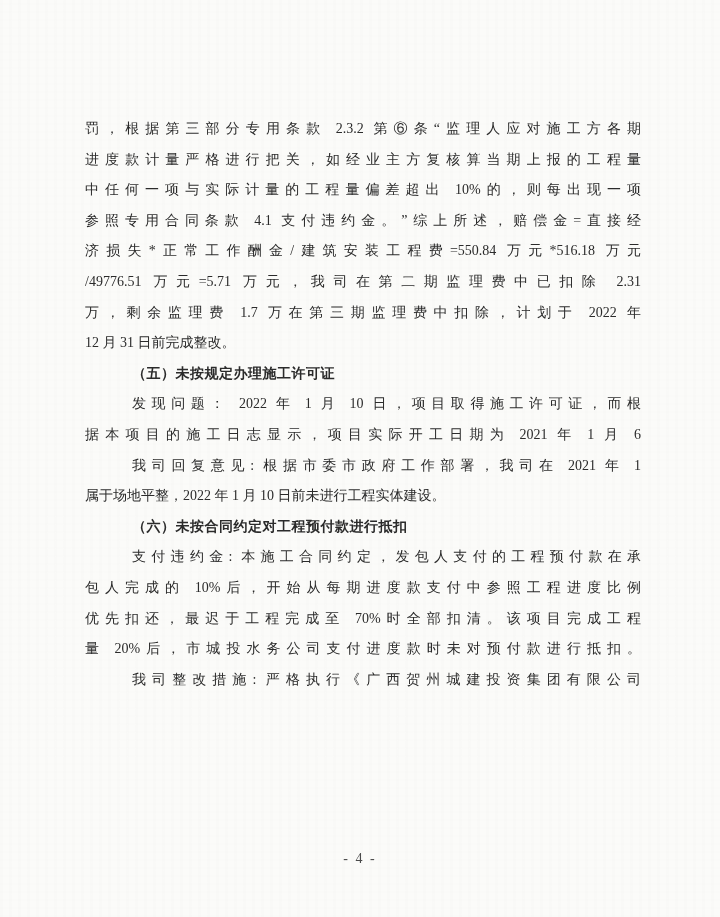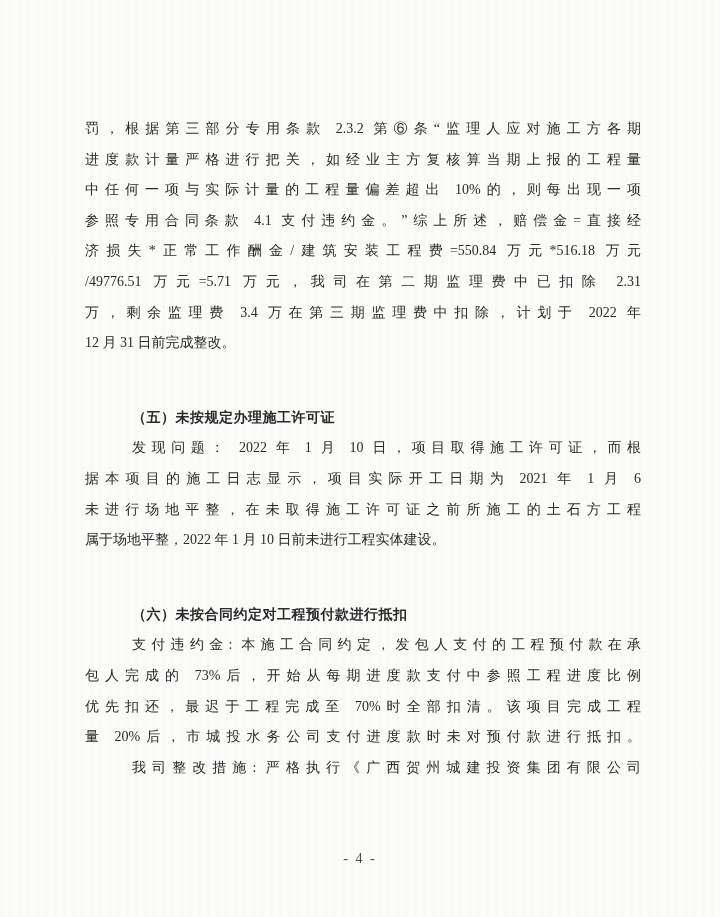--- a/index.html
+++ b/index.html
@@ -47,21 +47,20 @@
   .line.indent {
     padding-left: 47px;
     white-space: normal;
   }
   .line.heading {
     padding-left: 47px;
     font-weight: 700;
     text-align: left;
     text-align-last: left;
     letter-spacing: 0.5px;
-    margin-top: 44px;
   }
   .footer {
     position: absolute;
     left: 0; right: 0;
     top: 851px;
     text-align: center;
     font-size: 14px;
     letter-spacing: 2px;
     color: var(--footer-ink);
   }
@@ -70,28 +69,28 @@
 <body>
 
 <div class="paper">
   <div class="text-block" id="text-block">
       <div class="line justify">罚，根据第三部分专用条款 2.3.2 第⑥条“监理人应对施工方各期</div>
       <div class="line justify">进度款计量严格进行把关，如经业主方复核算当期上报的工程量</div>
       <div class="line justify">中任何一项与实际计量的工程量偏差超出 10%的，则每出现一项</div>
       <div class="line justify">参照专用合同条款 4.1 支付违约金。”综上所述，赔偿金=直接经</div>
       <div class="line justify">济损失*正常工作酬金/建筑安装工程费=550.84 万元*516.18 万元</div>
       <div class="line justify">/49776.51 万元=5.71 万元，我司在第二期监理费中已扣除 2.31</div>
-      <div class="line justify">万，剩余监理费 3.4 万在第三期监理费中扣除，计划于 2022 年</div>
+      <div class="line justify">万，剩余监理费 1.7 万在第三期监理费中扣除，计划于 2022 年</div>
       <div class="line left">12 月 31 日前完成整改。</div>
       <div class="line heading">（五）未按规定办理施工许可证</div>
       <div class="line indent">发现问题： 2022 年 1 月 10 日，项目取得施工许可证，而根</div>
       <div class="line justify">据本项目的施工日志显示，项目实际开工日期为 2021 年 1 月 6</div>
-      <div class="line justify">未进行场地平整，在未取得施工许可证之前所施工的土石方工程</div>
+      <div class="line indent">我司回复意见: 根据市委市政府工作部署，我司在 2021 年 1</div>
       <div class="line left">属于场地平整，2022 年 1 月 10 日前未进行工程实体建设。</div>
       <div class="line heading">（六）未按合同约定对工程预付款进行抵扣</div>
       <div class="line indent">支付违约金: 本施工合同约定，发包人支付的工程预付款在承</div>
-      <div class="line justify">包人完成的 73%后，开始从每期进度款支付中参照工程进度比例</div>
+      <div class="line justify">包人完成的 10%后，开始从每期进度款支付中参照工程进度比例</div>
       <div class="line justify">优先扣还，最迟于工程完成至 70%时全部扣清。该项目完成工程</div>
       <div class="line justify">量 20%后，市城投水务公司支付进度款时未对预付款进行抵扣。</div>
       <div class="line indent">我司整改措施: 严格执行《广西贺州城建投资集团有限公司</div>
     </div>
   <div class="footer">- 4 -</div>
 </div>
 
 </body></html>

